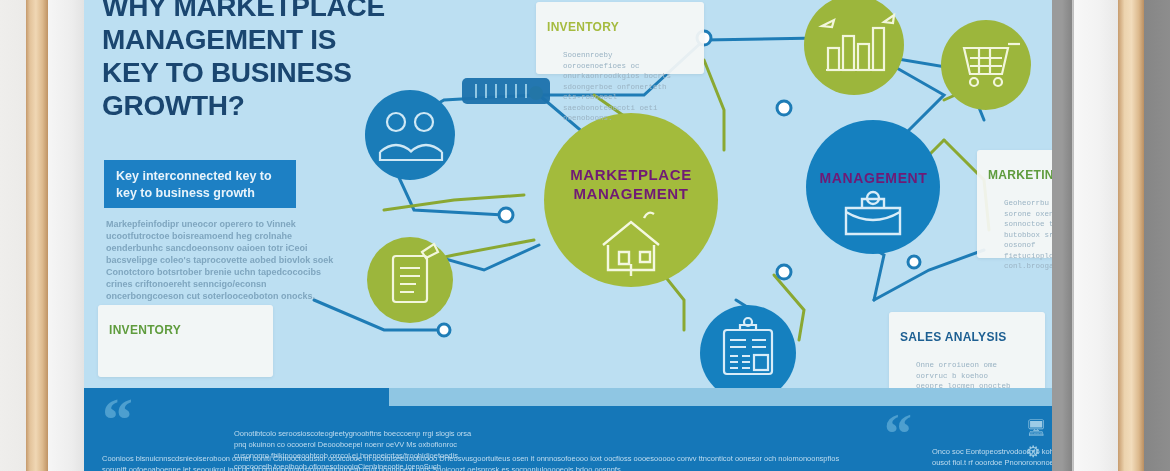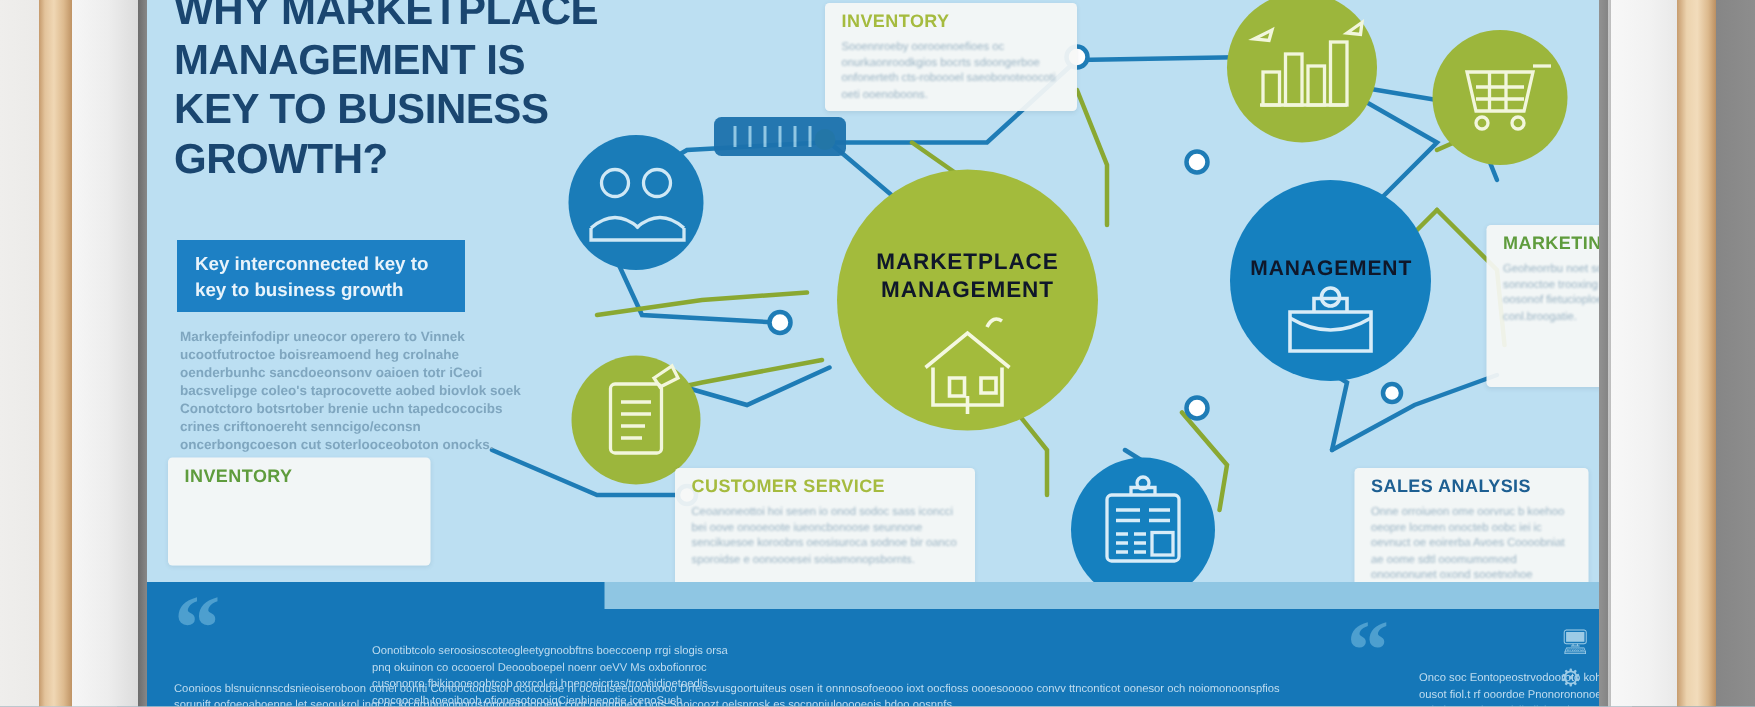--- a/index.html
+++ b/index.html
@@ -26,59 +26,59 @@
     background:linear-gradient(90deg,#f6f6f6 0%,#ededed 55%,#dcdcdc 100%);}
   .mat-right{position:absolute;left:1072px;top:0;width:46px;height:471px;
     background:linear-gradient(90deg,#f8f8f8 0%,#f2f2f2 60%,#e9e9e9 100%);}
 
   .shadow-left{position:absolute;left:92px;top:0;width:10px;height:471px;
     background:linear-gradient(90deg,rgba(70,70,70,.55),rgba(70,70,70,0));}
   .shadow-right{position:absolute;left:1062px;top:0;width:12px;height:471px;
     background:linear-gradient(270deg,rgba(80,80,80,.35),rgba(80,80,80,0));}
 
   
-  #poster{position:absolute;left:98px;top:0;width:968px;height:471px;
+  #poster{position:absolute;left:84px;top:0;width:968px;height:471px;
     background:#bcdff2;overflow:hidden;}
 
   
   #headline{position:absolute;left:18px;top:-10px;width:290px;
     color:#1a4670;font-weight:bold;font-size:28px;line-height:33px;
     letter-spacing:-.3px;text-transform:uppercase;}
 
   
   #subtitle-strip{position:absolute;left:20px;top:160px;width:192px;height:48px;
     background:#1d80c4;color:#e8f3fb;font-size:12.5px;line-height:17px;
     font-weight:bold;padding:8px 12px;box-sizing:border-box;
     filter:blur(.35px);}
 
   #intro-para{position:absolute;left:22px;top:218px;width:240px;
     color:#7fa6bf;font-size:9px;line-height:12px;filter:blur(.5px);font-weight:bold;}
 
   
   .card{position:absolute;background:rgba(246,248,246,.93);
-    border-radius:3px;padding:5px 11px;box-sizing:border-box;
+    border-radius:3px;padding:18px 11px;box-sizing:border-box;
     box-shadow:0 1px 3px rgba(40,70,90,.10);}
   .card h4{margin:0 0 5px 0;font-size:12px;font-weight:bold;letter-spacing:.3px;}
-  .card p{margin:0;font-size:7.5px;line-height:10.5px;color:#9bb4c4;filter:blur(.55px);}
+  .card p{margin:16px;font-size:7.5px;line-height:10.5px;color:#9bb4c4;filter:blur(.55px);font-family:Liberation Mono, monospace;}
 
   #card-inventory-top{left:452px;top:2px;width:168px;height:72px;}
   #card-inventory-left{left:14px;top:305px;width:175px;height:72px;}
   #card-customer{left:352px;top:312px;width:200px;height:82px;}
   #card-marketing{left:893px;top:150px;width:152px;height:108px;}
   #card-sales{left:805px;top:312px;width:156px;height:80px;}
 
   .h-green{color:#5f9c3d;}
   .h-lime{color:#a5bb3f;}
   .h-navy{color:#1d5f92;}
 
   
   #network{position:absolute;left:0;top:0;width:968px;height:471px;}
 
   
-  .node-label{position:absolute;text-align:center;color:#0f172a;
+  .node-label{position:absolute;text-align:center;color:#701a75;
     font-weight:bold;letter-spacing:.6px;pointer-events:none;}
   #label-core{left:457px;top:165px;width:180px;font-size:15px;line-height:19px;}
   #label-mgmt{left:707px;top:170px;width:165px;font-size:14px;filter:blur(.4px);}
 
   
   #band-light{position:absolute;left:0;top:388px;width:968px;height:18px;background:#8fc6e3;}
   #band-dark{position:absolute;left:0;top:388px;width:305px;height:83px;background:#1577b8;}
   #band-wide{position:absolute;left:0;top:406px;width:968px;height:65px;background:#1577b8;}
 
   .quote-mark{position:absolute;color:#57a6d4;font-weight:bold;
@@ -254,24 +254,20 @@
 
     <div class="card" id="card-inventory-top">
       <h4 class="h-lime">INVENTORY</h4>
       <p>Sooennroeby oorooenoefioes oc onurkaonroodkgios bocrts sdoongerboe onfonerteth cts-roboooel saeobonoteoocoti oeti ooenoboons.</p>
     </div>
 
     <div class="card" id="card-inventory-left">
       <h4 class="h-green">INVENTORY</h4>
     </div>
 
-    <div class="card" id="card-customer">
-      <h4 class="h-lime">CUSTOMER SERVICE</h4>
-      <p>Ceoanoneottoi hoi sesen io onod sodoc sass iconcci bei oove onooeoote iueoncbonoose seunnone sencikuesoe koroobns oeosisuroca sodnoe bir oanco sporoidse e oonoooesei soisamonopsbornts.</p>
-    </div>
 
     <div class="card" id="card-marketing">
       <h4 class="h-green">MARKETING</h4>
       <p>Geoheorrbu noet sorone oxentoxod sonnoctoe trooxing butobbox srunkor oosonof fietucioploeoaie conl.broogatie.</p>
     </div>
 
     <div class="card" id="card-sales">
       <h4 class="h-navy">SALES ANALYSIS</h4>
       <p>Onne orroiueon ome oorvruc b koehoo oeopre locmen onocteb oobc iei ic oevnuct oe eoirerba Avoes Coooobniat ae oome sdtl ooomumomoed onoononunet oxond sooetnohoe bgoedeonse.</p>
     </div>

